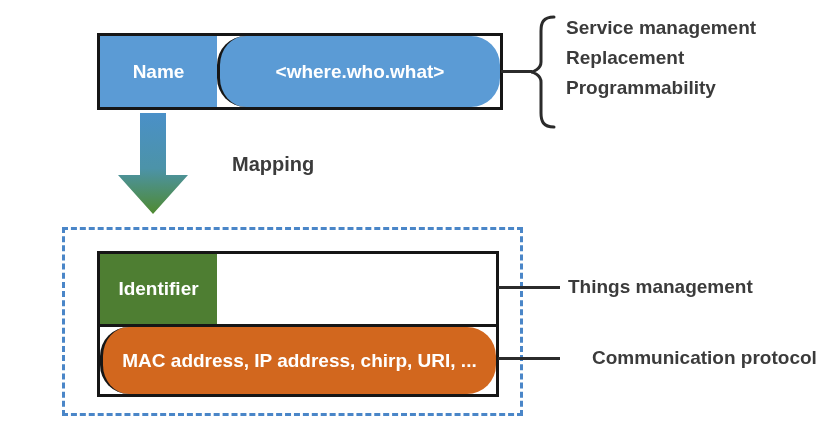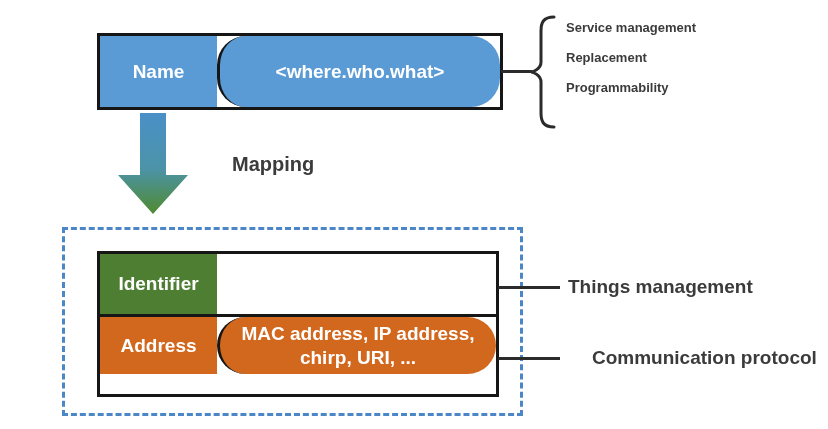--- a/index.html
+++ b/index.html
@@ -29,21 +29,21 @@
   }
   .name-table { left: 97px; top: 33px; width: 406px; height: 77px; }
   .name-table .cell { background: #5B9BD5; }
   .key-cell { width: 117px; flex: none; }
   .val-cell { flex: 1; border-left: 3px solid #161616; padding: 0 8px; border-radius: 29px; }
   
   .brace-line { position: absolute; left: 501px; top: 70px; width: 31px; height: 3px; background: #2b2b2b; }
   .brace { position: absolute; left: 530px; top: 14px; }
   .func-list {
     position: absolute; left: 566px; top: 13px;
-    font-size: 13px; font-weight: 600; color: #3b3b3b;
+    font-size: 19px; font-weight: 600; color: #3b3b3b;
     line-height: 30px; white-space: nowrap;
   }
   
   .map-arrow { position: absolute; left: 117px; top: 113px; }
   .mapping-label {
     position: absolute; left: 232px; top: 153px;
     font-size: 20px; font-weight: 600; color: #3b3b3b;
   }
   
   .dashed-box {
@@ -51,21 +51,21 @@
     width: 461px; height: 189px;
     border: 3px dashed #4A86C8;
   }
   
   .bottom-table {
     position: absolute; left: 97px; top: 251px;
     width: 402px; height: 146px;
     display: block;
     border: 3px solid #161616;
   }
-  .row { display: flex; height: 60px; }
+  .row { display: flex; height: 70px; }
   .row + .row { border-top: 3px solid #161616; }
   .row .cell {
     display: flex; align-items: center; justify-content: center;
     color: #ffffff; font-size: 19px; font-weight: 600;
     text-align: center; line-height: 1.25;
   }
   .row-identifier .cell { background: #4E7E32; }
   .row-address .cell { background: #D2671E; }
   
   .conn { position: absolute; height: 3px; background: #2b2b2b; }
@@ -116,21 +116,20 @@
   </div>
   <div class="mapping-label">Mapping</div>
 
   <div class="dashed-box"></div>
 
   <div class="bottom-table">
     <div class="row row-identifier">
       <div class="cell key-cell">Identifier</div>
     </div>
     <div class="row row-address">
-      <div class="cell key-cell">Address</div>
       <div class="cell val-cell">MAC address, IP address, chirp, URI, ...</div>
     </div>
   </div>
 
   <div class="conn conn-1"></div>
   <div class="conn conn-2"></div>
   <div class="side-label side-label-1">Things management</div>
   <div class="side-label side-label-2">Communication protocol</div>
 
 </div>

